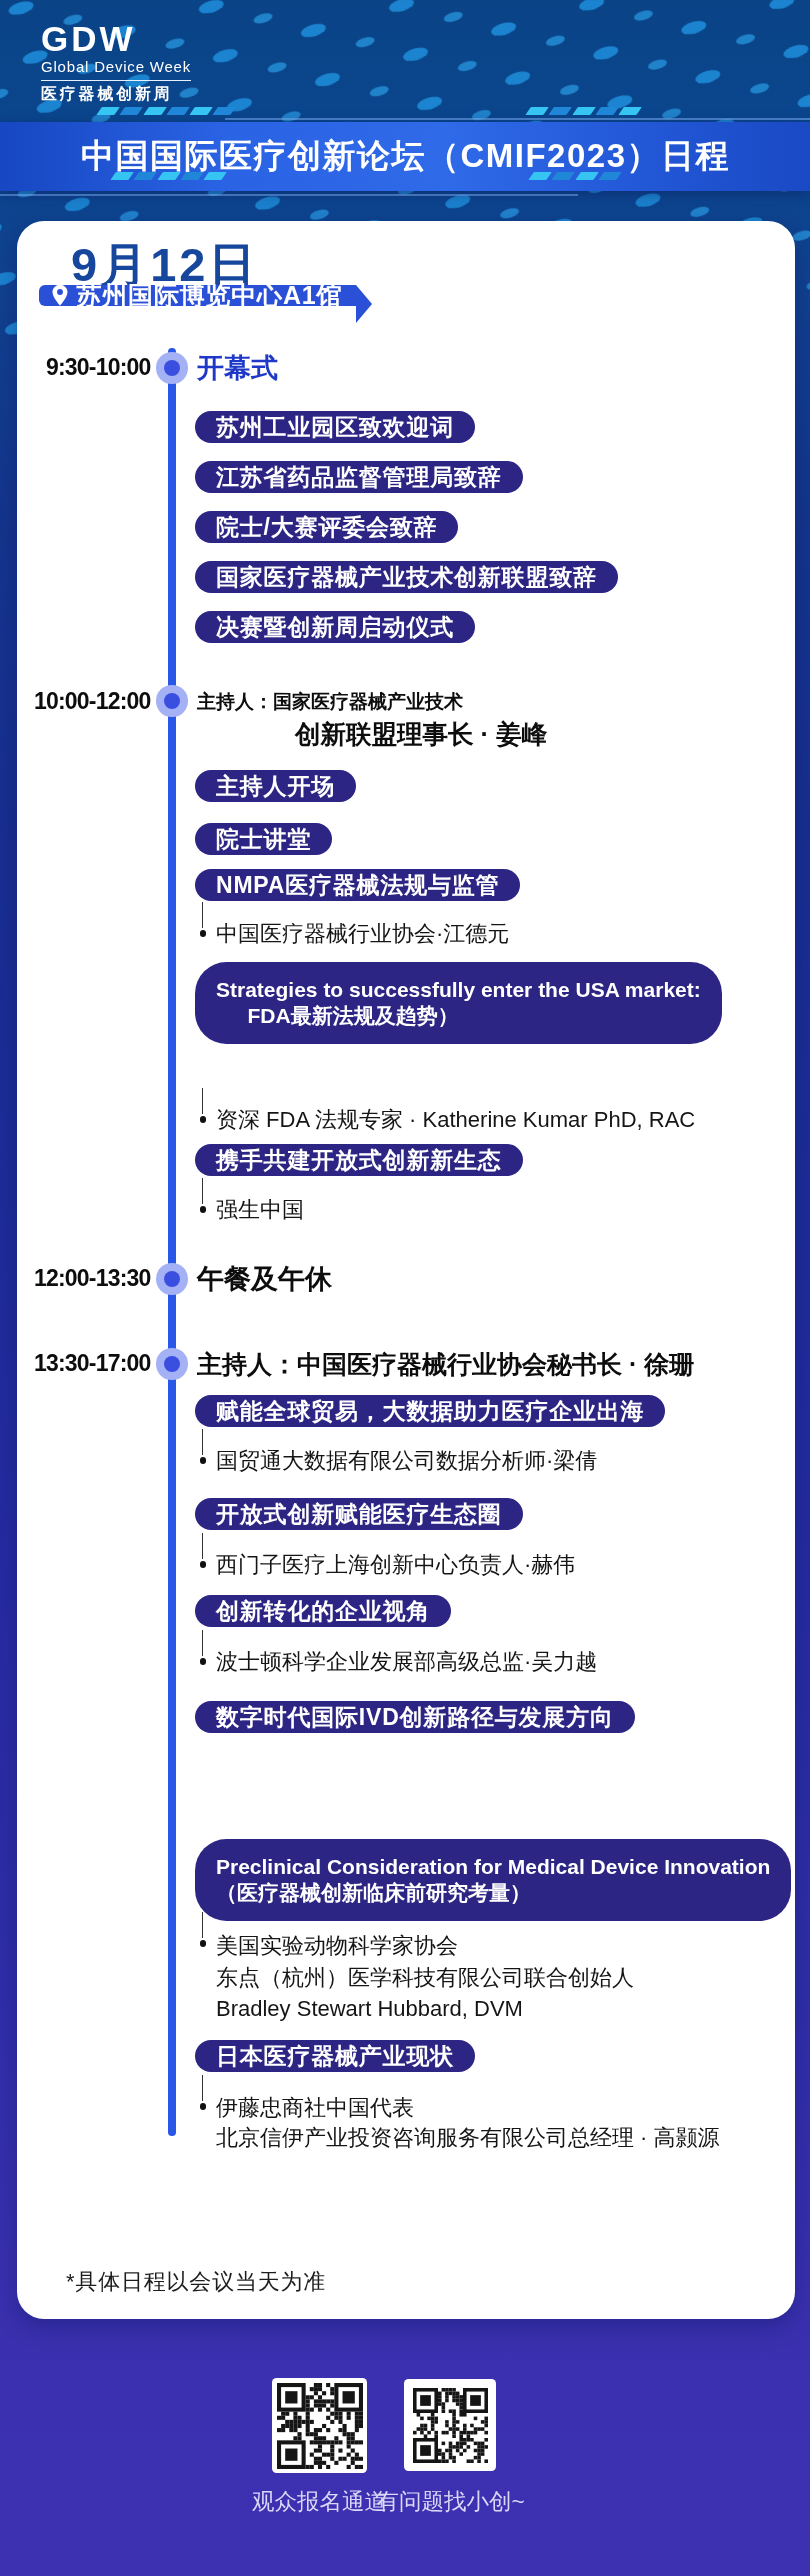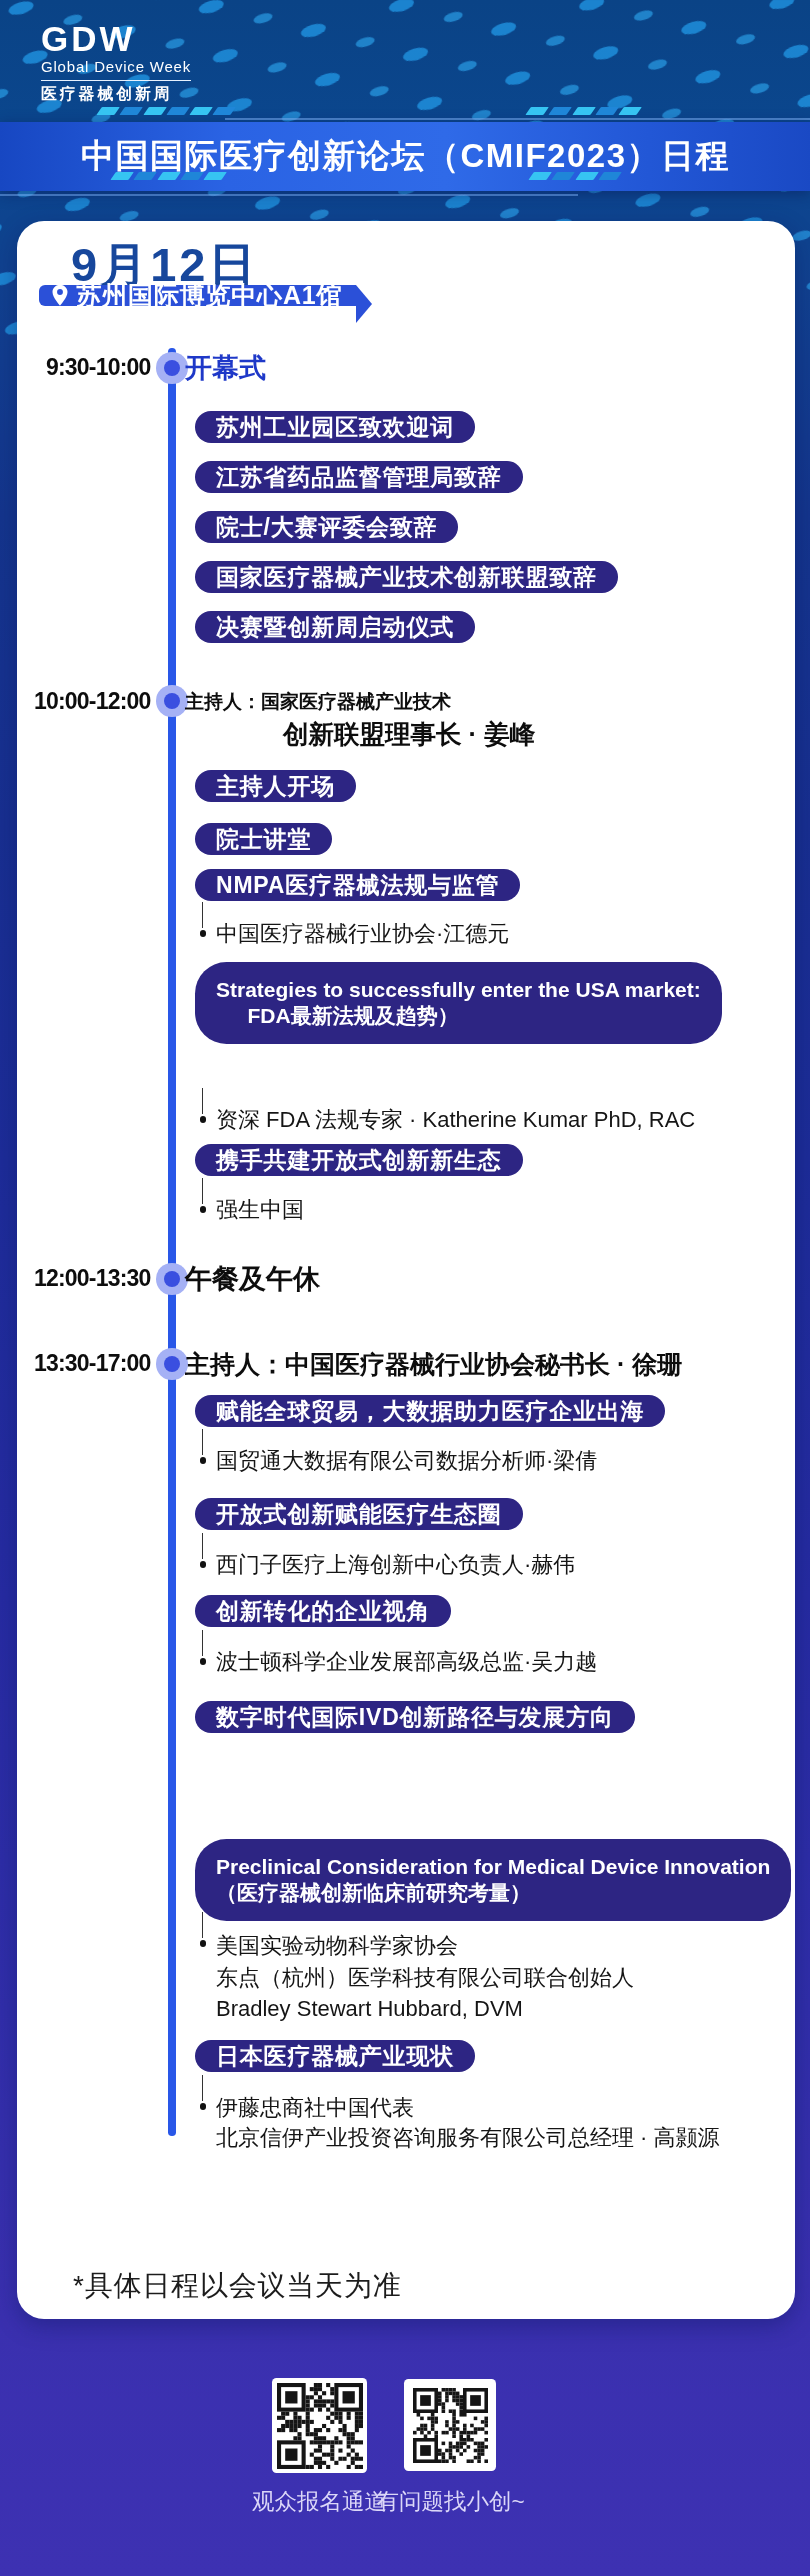--- a/index.html
+++ b/index.html
@@ -43,21 +43,21 @@
 
   
   .tl-line { position:absolute; left:168px; top:348px; width:7.5px; height:1788px; background:#2957e8; border-radius:3.8px; }
   .node { position:absolute; left:156px; width:31.5px; height:31.5px; border-radius:50%; background:#a5b1f5;
           display:flex; align-items:center; justify-content:center; }
   .node .in { width:16.5px; height:16.5px; border-radius:50%; background:#3a4fe0; }
 
   .time { position:absolute; left:22.5px; width:128px; text-align:right; font-size:23px; font-weight:700;
           color:#0d0d0d; letter-spacing:-0.8px; line-height:27px; white-space:nowrap; }
 
-  .sess-head { position:absolute; left:185px; font-weight:700; color:#0d0d0d; white-space:nowrap; }
+  .sess-head { position:absolute; left:197px; font-weight:700; color:#0d0d0d; white-space:nowrap; }
   .head-blue { color:#1e38c8; font-size:27px; line-height:30px; }
   .head-l1 { font-size:19px; line-height:33px; }
   .head-l2 { font-size:25.5px; line-height:33px; padding-left:98px; }
   .head-lunch { font-size:27px; line-height:30px; }
   .head-s4 { font-size:25px; line-height:28.5px; }
 
   .pill { position:absolute; left:195px; height:32px; background:#2d2583; color:#fff; border-radius:22px;
           display:inline-flex; align-items:center; padding:0 21px; font-size:23px; font-weight:700;
           letter-spacing:0.8px; white-space:nowrap; }
   .bigpill { position:absolute; left:195px; background:#2d2583; color:#fff; border-radius:31.5px;
@@ -66,21 +66,21 @@
   .bigpill .ind { padding-left:31.5px; }
 
   .speaker { position:absolute; left:216px; color:#151515; font-size:22px; line-height:27px; }
   .speaker::before { content:""; position:absolute; left:-16.5px; top:9.8px; width:6.8px; height:6.8px;
                      border-radius:50%; background:#111; }
   .speaker.conn::after { content:""; position:absolute; left:-14.3px; top:-18px; width:1.5px; height:25.5px; background:#333; }
   .speaker .sline { white-space:nowrap; }
   .speaker .lh40 { line-height:30px; }
   .speaker .lh42 { line-height:31.5px; }
 
-  .footnote { position:absolute; left:73px; top:2267px; font-size:28px; color:#1c1c1c; letter-spacing:0.8px; }
+  .footnote { position:absolute; left:66px; top:2267px; font-size:22px; color:#1c1c1c; letter-spacing:0.8px; }
 
   
   .qr-tile { position:absolute; background:#fff; border-radius:4.5px; display:flex; align-items:center; justify-content:center; }
   .qr-left  { left:272px; top:2378px; width:95px; height:95px; }
   .qr-right { left:404px; top:2379px; width:92px; height:92px; padding:6px; }
   .qr-cap { position:absolute; top:2486px; font-size:22.5px; font-weight:500; color:#dbd7f8; text-align:center; white-space:nowrap; }
   .cap-left { left:252px; width:135px; }
   .cap-right { left:371px; width:159px; }
 </style>
 </head>

